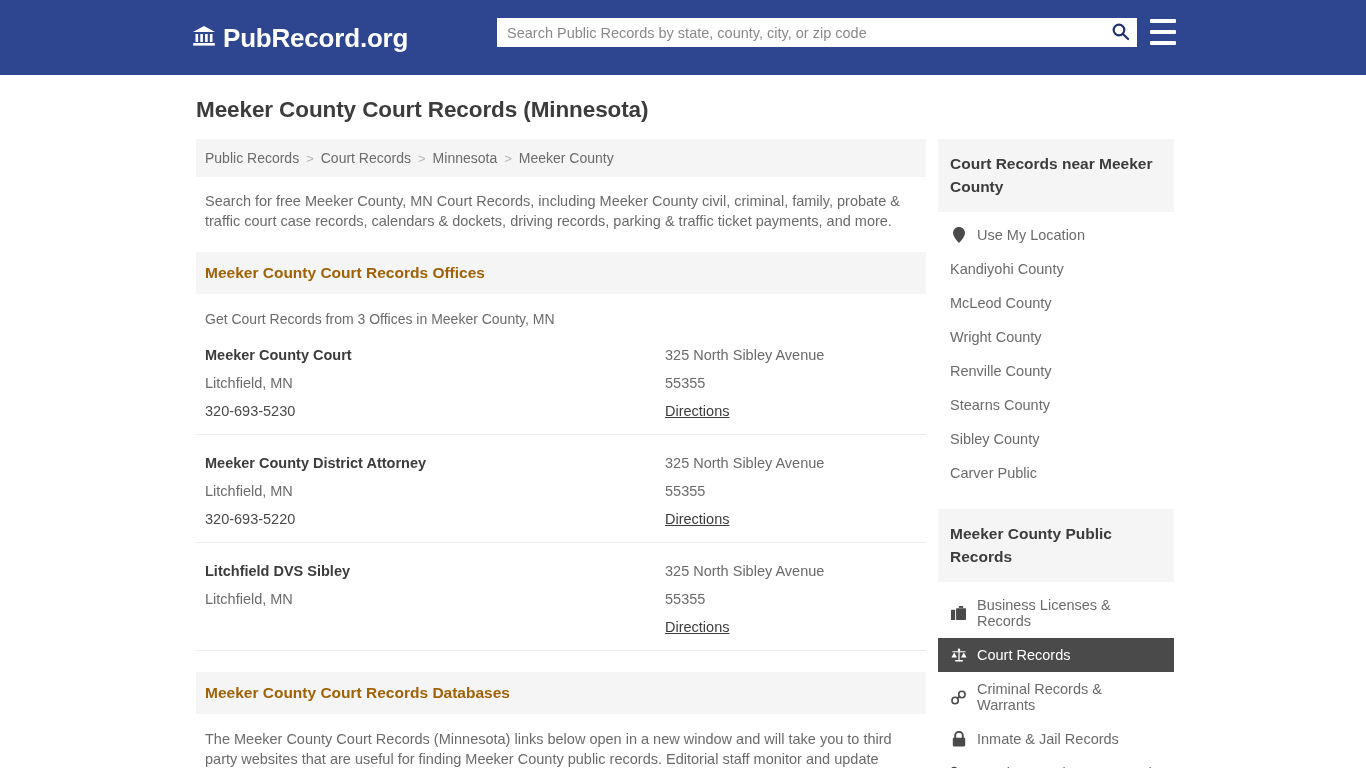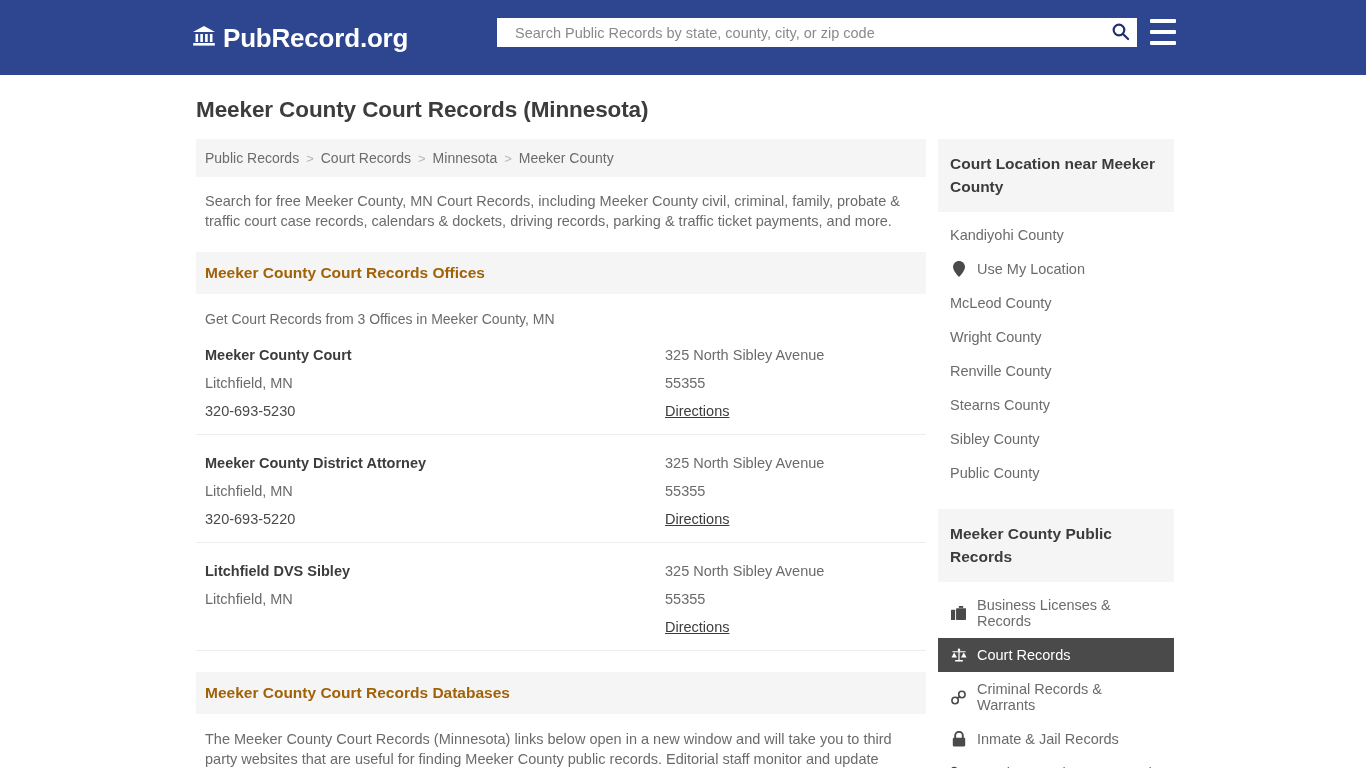--- a/index.html
+++ b/index.html
@@ -48,21 +48,20 @@
   .search-input {
     flex: 1;
     border: 0;
     outline: 0;
     height: 100%;
     padding: 12px 10px;
     font-size: 14.5px;
     color: #333;
     font-family: "Liberation Sans", sans-serif;
     background: transparent;
-    margin-left: 8px;
   }
   .search-input::placeholder { color: #8a8a8a; }
   .search-btn {
     width: 34px; height: 100%;
     border: 0; background: transparent;
     cursor: pointer;
     display: flex; align-items: center; justify-content: center;
     padding: 0;
   }
   .menu-btn {
@@ -312,50 +311,50 @@
         </div>
       </div>
 
       <div class="section-head">Meeker County Court Records Databases</div>
       <div class="db-intro">The Meeker County Court Records (Minnesota) links below open in a new window and will take you to third party websites that are useful for finding Meeker County public records. Editorial staff monitor and update these links on a frequent basis.</div>
 
     </div>
 
     <div class="side-col">
 
-      <div class="side-head">Court Location near Meeker County</div>
+      <div class="side-head">Court Records near Meeker County</div>
       <div class="side-list">
-        <div class="side-item no-icon">
-          <span>Kandiyohi County</span>
-        </div>
         <div class="side-item">
           <span class="ico">
             <svg width="12" height="16" viewBox="0 0 12 16" fill="#4a4a4a">
               <path d="M6 0 C2.7 0 0 2.7 0 6 C0 10 6 16 6 16 C6 16 12 10 12 6 C12 2.7 9.3 0 6 0 Z"></path>
             </svg>
           </span>
           <span>Use My Location</span>
         </div>
         <div class="side-item no-icon">
+          <span>Kandiyohi County</span>
+        </div>
+        <div class="side-item no-icon">
           <span>McLeod County</span>
         </div>
         <div class="side-item no-icon">
           <span>Wright County</span>
         </div>
         <div class="side-item no-icon">
           <span>Renville County</span>
         </div>
         <div class="side-item no-icon">
           <span>Stearns County</span>
         </div>
         <div class="side-item no-icon">
           <span>Sibley County</span>
         </div>
         <div class="side-item no-icon">
-          <span>Public County</span>
+          <span>Carver Public</span>
         </div>
       </div>
 
       <div class="side-head side-block-2">Meeker County Public Records</div>
       <div class="side-list">
 
         <div class="side-item">
           <span class="ico">
             <svg width="15" height="15" viewBox="0 0 16 16" fill="currentColor">
               <rect x="0" y="4" width="4.4" height="11" rx="0.6"></rect>

